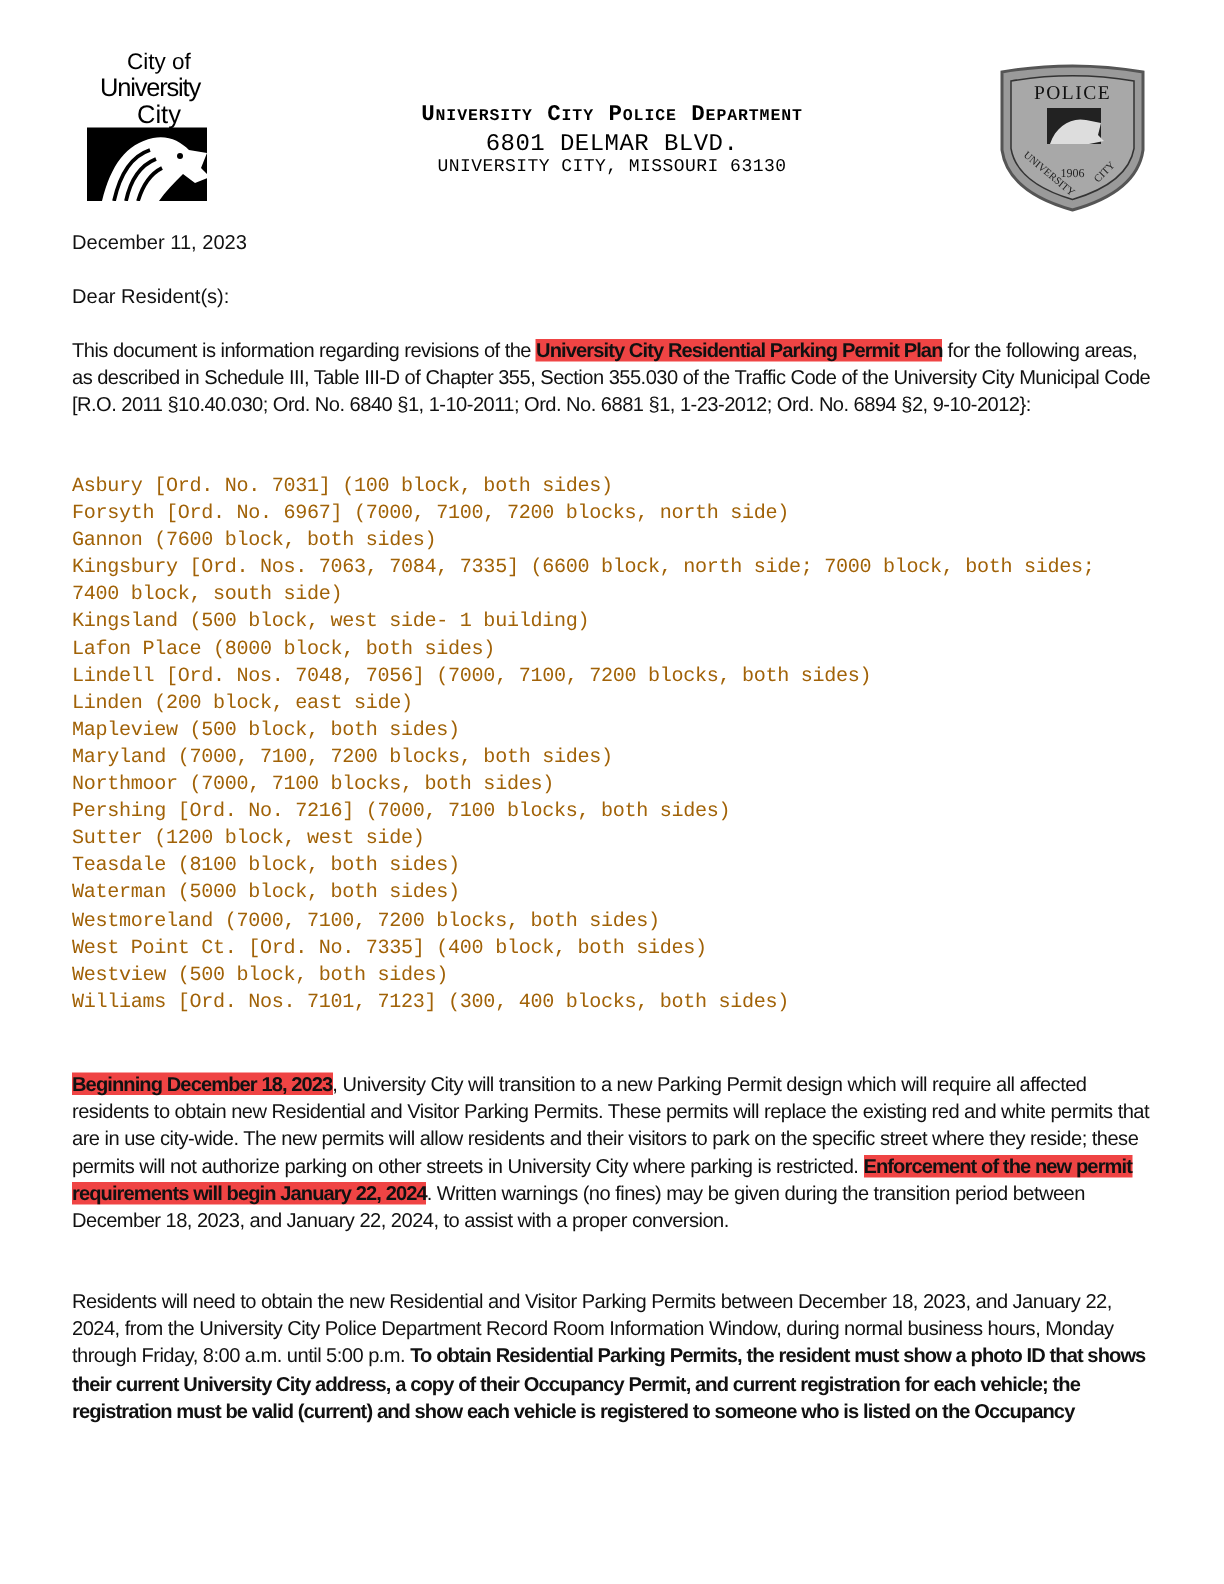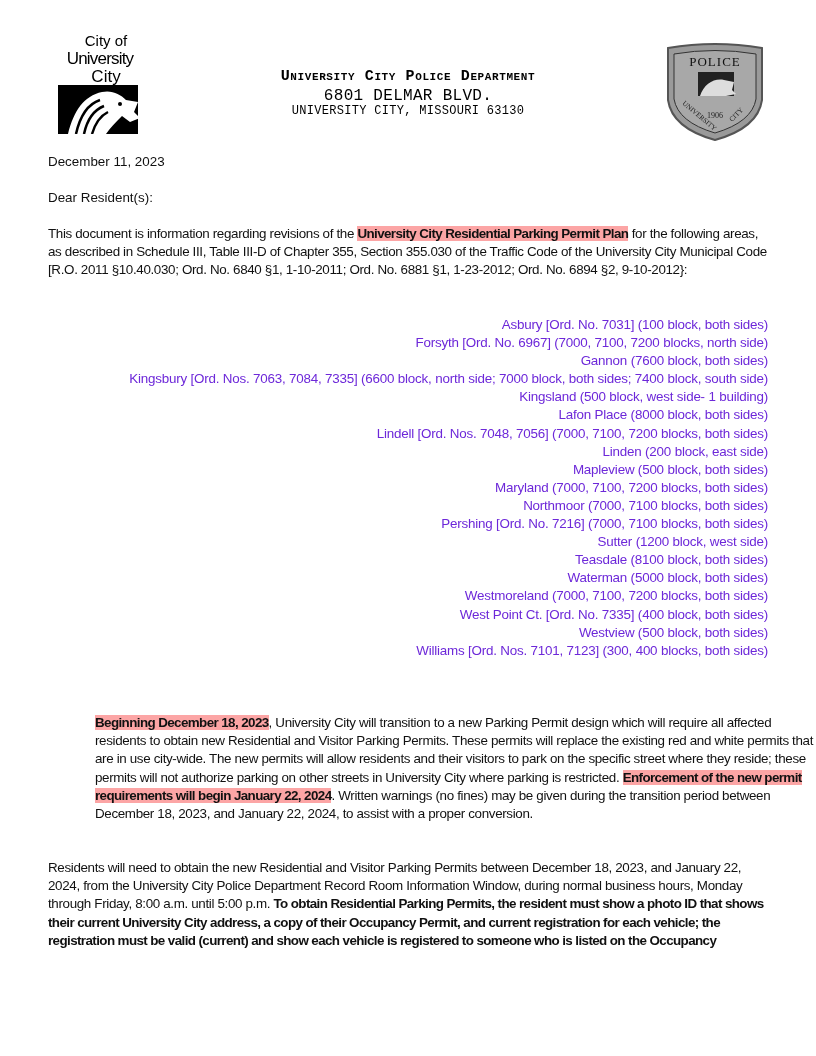--- a/index.html
+++ b/index.html
@@ -15,28 +15,28 @@
   .hdr-title { top: 68px; font-size: 15px; font-weight: bold; font-variant: small-caps; letter-spacing: 0.6px; }
   .hdr-addr1 { top: 87px; font-size: 16px; letter-spacing: 0.3px; }
   .hdr-addr2 { top: 104px; font-size: 12px; letter-spacing: 0.3px; }
 
   .txt { position: absolute; left: 48px; width: 720px; font-size: 13.4px; line-height: 18.2px;
          font-family: "Liberation Sans", "DejaVu Sans", sans-serif; transform-origin: left top; }
   .narrow { font-stretch: condensed; letter-spacing: -0.35px; }
   .date { top: 153px; }
   .greet { top: 189px; }
   .intro { top: 225px; }
-  .hl { background: #fca5a5; font-weight: bold; letter-spacing: -0.6px; }
+  .hl { background: #ef4444; font-weight: bold; letter-spacing: -0.6px; }
   .bold { font-weight: bold; letter-spacing: -0.6px; }
 
   .streets { position: absolute; left: 48px; top: 316px; width: 720px; font-size: 13.4px; line-height: 18.1px;
-             color: #6d28d9; font-family: Liberation Sans, sans-serif; letter-spacing: -0.2px; text-align: right; }
+             color: #a16207; font-family: Liberation Mono, monospace; letter-spacing: -0.2px; }
   .streets div { white-space: normal; }
 
-  .p2 { top: 714px; margin-left: 47px; }
+  .p2 { top: 714px; }
   .p3 { top: 859px; }
 
   .footer { position: absolute; left: 0; width: 816px; top: 993px; text-align: center;
             font-family: "Liberation Serif", "DejaVu Serif", serif; font-size: 12px; color: #222; }
 </style>
 </head>
 <body>
 
 <div class="page">
 

